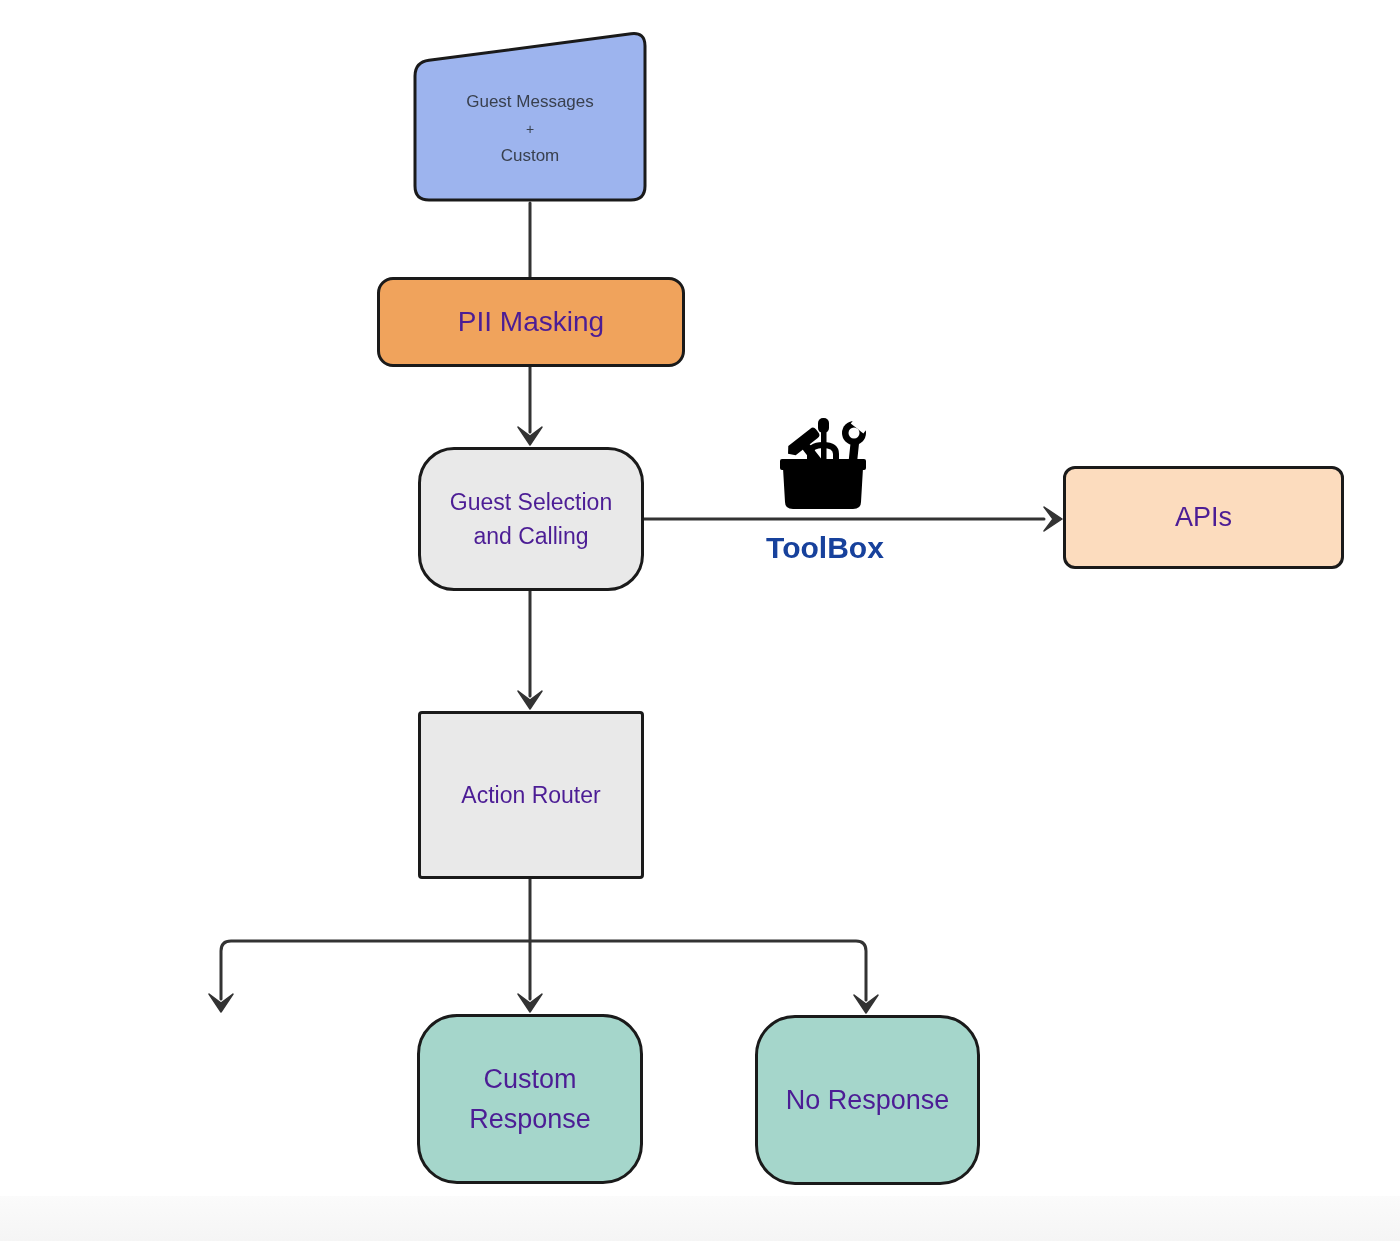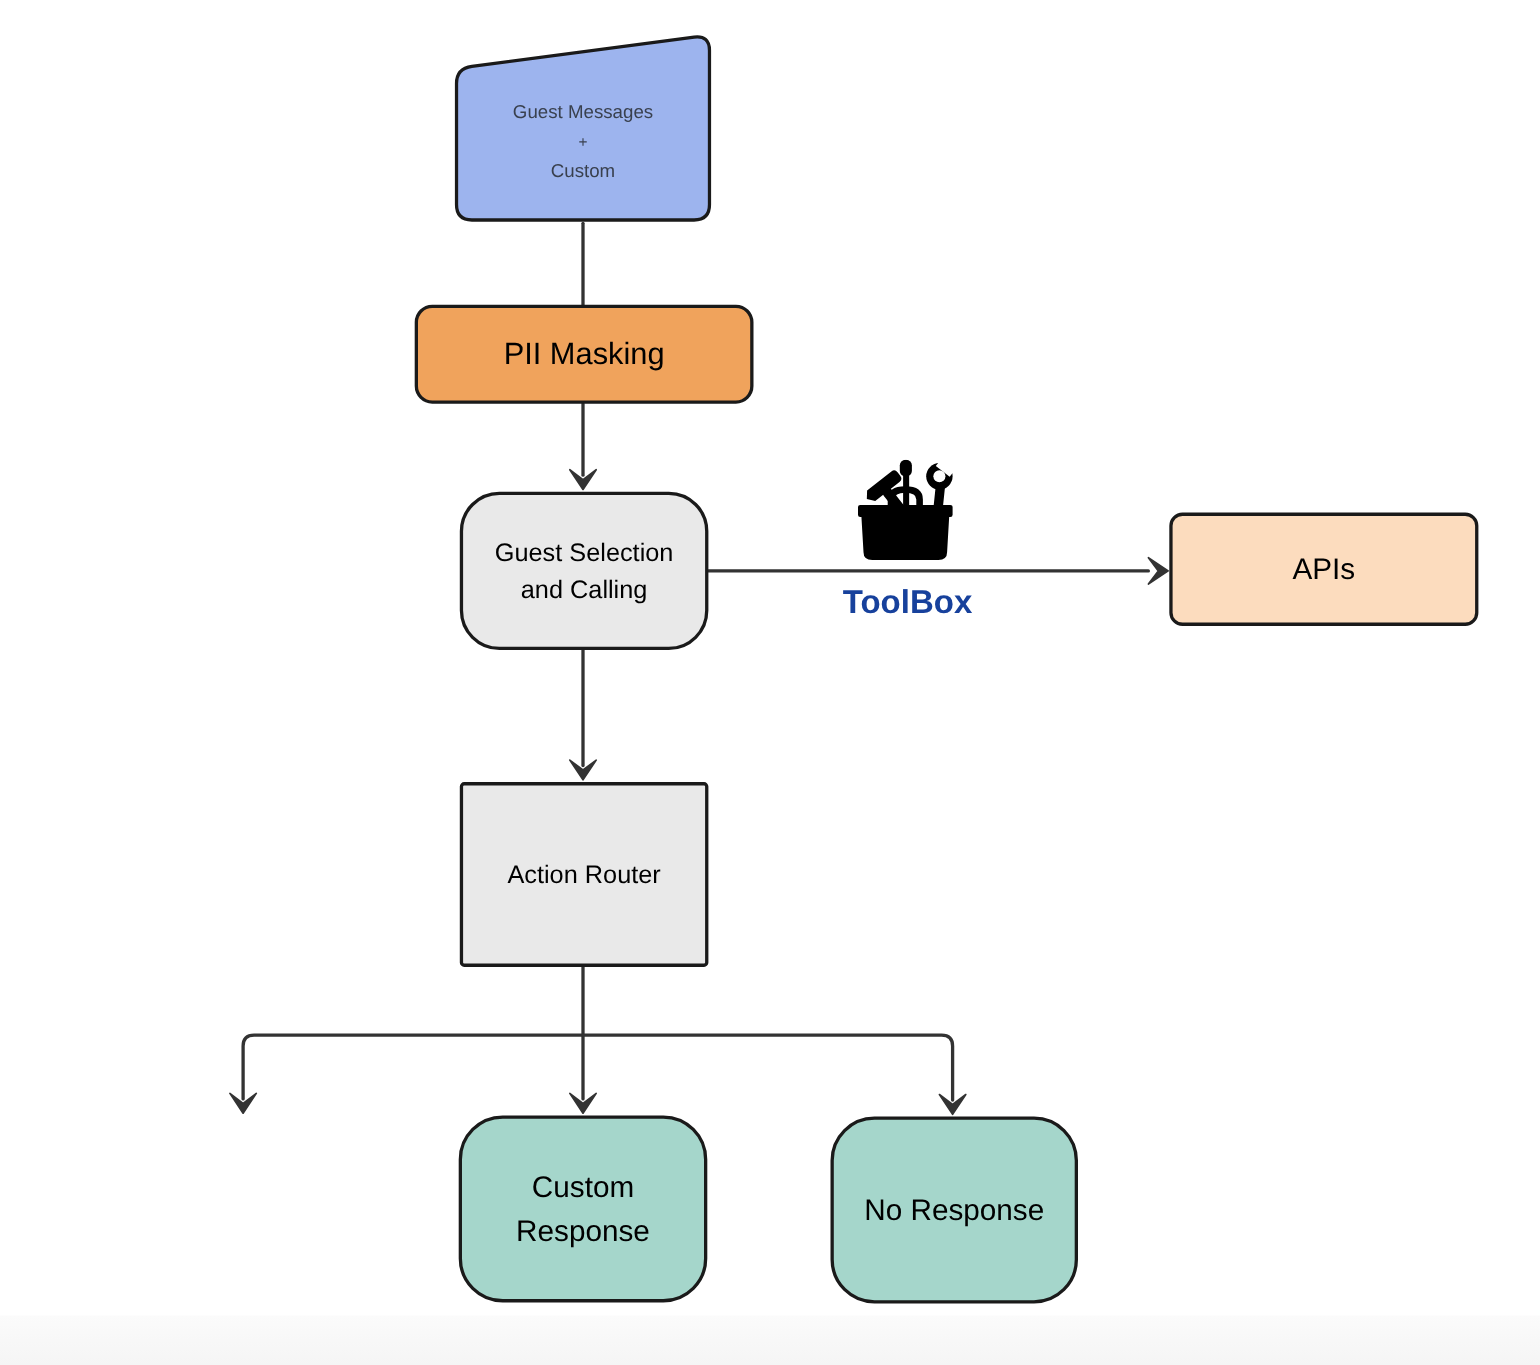--- a/index.html
+++ b/index.html
@@ -29,21 +29,21 @@
     stroke-linejoin:round;
   }
   .node{
     position:absolute;
     box-sizing:border-box;
     border:3px solid var(--node-border,#1a1a1a);
     display:flex;
     align-items:center;
     justify-content:center;
     text-align:center;
-    color:#000000;
+    color:#4c1d95;
     white-space:pre-line;
   }
   .node-pii{
     left:377px;top:277px;width:308px;height:90px;
     background:var(--pii-fill,#f0a35c);
     border-radius:16px;
     font-size:28px;
   }
   .node-tool{
     left:418px;top:447px;width:226px;height:144px;

